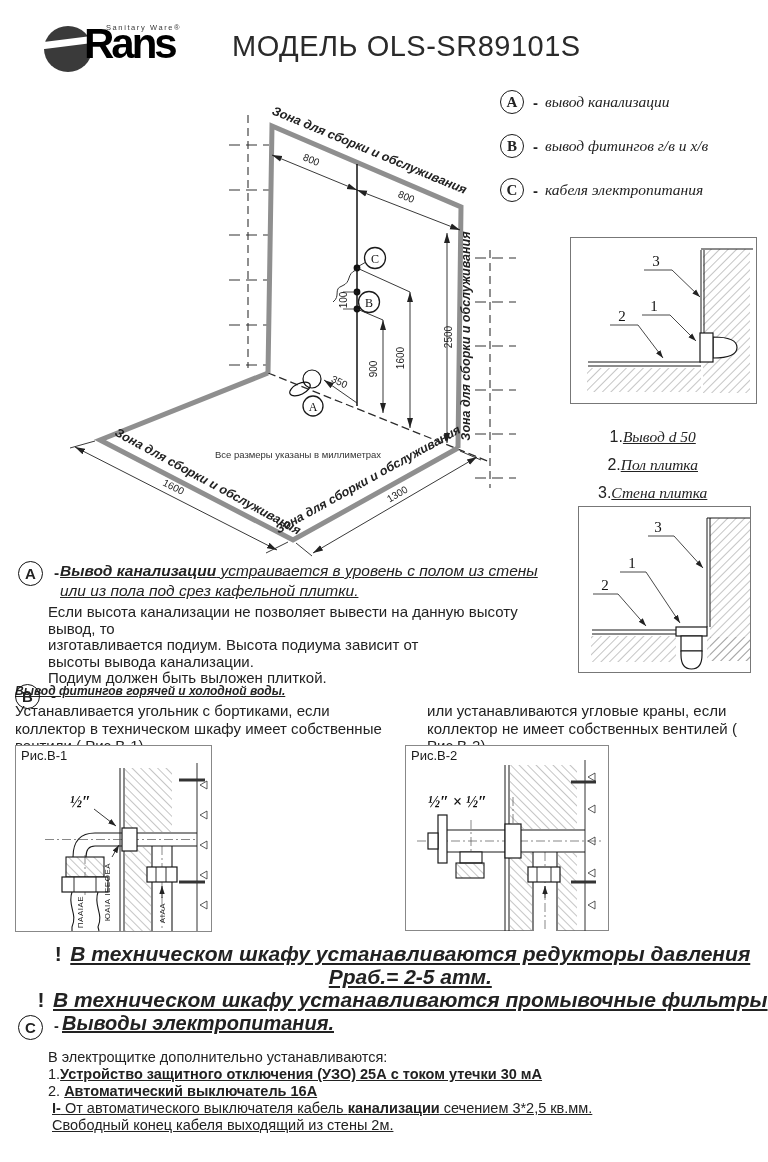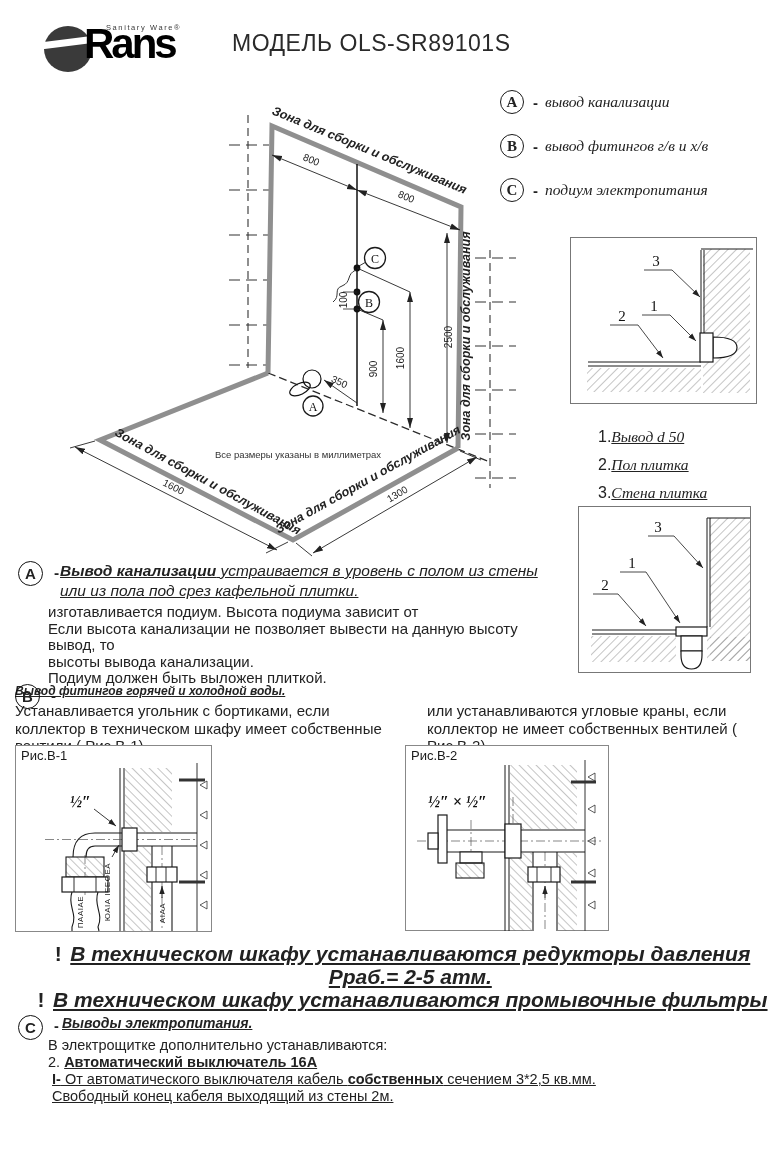--- a/index.html
+++ b/index.html
@@ -5,31 +5,31 @@
   html,body{margin:0;padding:0;}
   body{width:768px;height:1162px;background:#fff;position:relative;overflow:hidden;
        font-family:"Liberation Sans",sans-serif;color:#222;}
   .abs{position:absolute;}
   
   .logo{left:44px;top:14px;width:170px;height:66px;}
   .logo-o{position:absolute;left:0;top:12px;width:48px;height:46px;background:#3a3a3a;border-radius:50%;}
   .logo-o::after{content:"";position:absolute;left:-2px;top:13px;width:52px;height:7px;background:#fff;transform:rotate(-7deg);}
   .logo-rans{position:absolute;left:40px;top:6px;font-size:42px;font-weight:800;letter-spacing:-3px;color:#000000;}
   .logo-tag{position:absolute;left:62px;top:9px;font-size:7.5px;font-weight:normal;letter-spacing:1.6px;color:#3a3a3a;white-space:nowrap;}
-  .title{left:232px;top:30px;font-size:23px;color:#2a2a2a;letter-spacing:.5px;white-space:nowrap;}
+  .title{left:232px;top:30px;font-size:29px;color:#2a2a2a;letter-spacing:.5px;white-space:nowrap;}
   
   .legend{left:500px;top:90px;}
   .lrow{display:flex;align-items:center;height:24px;margin-bottom:20px;}
   .lcirc{display:inline-block;width:22px;height:22px;border:1.6px solid #1a1a1a;border-radius:50%;
          text-align:center;line-height:22px;font-family:"Liberation Serif",serif;font-size:15px;font-weight:bold;}
   .ldash{font-weight:bold;margin:0 7px 0 9px;font-size:15px;}
   .ltext{font-family:"Liberation Serif",serif;font-style:italic;font-size:15.5px;white-space:nowrap;}
   
   .plist{left:598px;top:428px;}
-  .prow{height:28px;white-space:nowrap;}
+  .prow{height:28px;white-space:nowrap;text-align:center;}
   .pnum{font-size:16px;}
   .ptxt{font-family:"Liberation Serif",serif;font-style:italic;font-size:15.5px;text-decoration:underline;}
   
   .circ{position:absolute;left:0;top:0;width:23px;height:23px;border:1.8px solid #111;border-radius:50%;
         text-align:center;line-height:23px;font-size:15px;font-weight:bold;}
   .sdash{position:absolute;left:36px;top:3px;font-weight:bold;}
   .sec-a{left:18px;top:561px;width:548px;font-size:15.5px;}
   .sec-a .head{margin-left:42px;width:505px;text-decoration:underline;font-style:italic;line-height:20px;}
   .sec-a .head b{font-weight:bold;}
   .sec-a .body{margin-left:30px;margin-top:3px;line-height:16.5px;font-size:15px;}
@@ -39,21 +39,21 @@
   .bleft{position:absolute;left:0;top:0;width:382px;}
   .bright{position:absolute;left:412px;top:0;width:352px;}
   .uref{text-decoration:underline;}
   
   .warn{left:36px;top:942px;font-size:21px;font-weight:bold;font-style:italic;line-height:23px;text-align:center;}
   .excl{font-style:normal;display:inline-block;width:10px;margin-right:7px;}
   .wu{text-decoration:underline;}
   .wl2{margin-left:17px;}
   
   .sec-c{left:18px;top:1015px;width:740px;font-size:14.5px;line-height:17px;}
-  .sec-c .head{margin-left:44px;font-style:italic;font-weight:bold;font-size:14px;text-decoration:underline;margin-bottom:5px;}
+  .sec-c .head{margin-left:44px;font-style:italic;font-weight:bold;font-size:20px;text-decoration:underline;margin-bottom:17px;}
   .sec-c .ln{margin-left:30px;margin-top:0;}
   .sec-c .b{font-weight:bold;}
   .sec-c .u{text-decoration:underline;}
   .sec-c .ind{margin-left:34px;}
   svg text{font-family:"Liberation Sans",sans-serif;}
   .fig-label{font-size:13px;fill:#1a1a1a;}
   .zlab{font-size:12.5px;font-weight:bold;font-style:italic;fill:#222;}
   .dim{font-size:10px;fill:#222;}
   .cl{font-family:"Liberation Serif",serif;font-size:12px;fill:#111;}
   .dig{font-family:"Liberation Serif",serif;font-size:15px;fill:#111;}
@@ -78,21 +78,21 @@
     <span class="ltext">вывод канализации</span>
   </div>
   <div class="lrow">
     <span class="lcirc">B</span>
     <span class="ldash">-</span>
     <span class="ltext">вывод фитингов г/в и х/в</span>
   </div>
   <div class="lrow">
     <span class="lcirc">C</span>
     <span class="ldash">-</span>
-    <span class="ltext">подиум электропитания</span>
+    <span class="ltext">кабеля электропитания</span>
   </div>
 </div>
 
 <svg class="abs" style="left:0;top:90px" width="768" height="510" viewBox="0 0 768 510">
   <defs>
     <marker id="m0" markerWidth="11" markerHeight="8" refX="10" refY="4" orient="auto-start-reverse" markerUnits="userSpaceOnUse">
       <path d="M0,1 L10,4 L0,7 Z" fill="#222"></path>
     </marker>
   </defs>
 
@@ -271,22 +271,22 @@
   <text class="dig" x="80" y="26" text-anchor="middle">3</text>
   <text class="dig" x="54" y="62" text-anchor="middle">1</text>
   <text class="dig" x="27" y="84" text-anchor="middle">2</text>
 </svg>
 
 <div class="abs sec-a">
   <span class="circ">A</span>
   <span class="sdash">-</span>
   <div class="head"><b>Вывод канализации</b><span> устраивается в уровень с полом из стены или из пола под срез кафельной плитки.</span></div>
   <div class="body">
+    <div>Если высота канализации не позволяет вывести на данную высоту вывод, то</div>
     <div>изготавливается подиум. Высота подиума зависит от</div>
-    <div>Если высота канализации не позволяет вывести на данную высоту вывод, то</div>
     <div>высоты вывода канализации.</div>
     <div>Подиум должен быть выложен плиткой.</div>
   </div>
 </div>
 
 <div class="abs sec-b">
   <span class="circ">B</span>
   <span class="sdash">-</span>
   <div class="head">Вывод фитингов горячей и холодной воды.</div>
   <div class="bcols">
@@ -421,16 +421,17 @@
   <div><span class="excl">!</span><span class="wu">В техническом шкафу устанавливаются редукторы давления</span></div>
   <div class="wl2"><span class="wu">Рраб.= 2-5 атм.</span></div>
   <div><span class="excl">!</span><span class="wu">В техническом шкафу устанавливаются промывочные фильтры</span></div>
 </div>
 
 <div class="abs sec-c">
   <span class="circ">C</span>
   <span class="sdash">-</span>
   <div class="head">Выводы электропитания.</div>
   <div class="ln">В электрощитке дополнительно устанавливаются:</div>
+  <div class="ln"><span>1.</span><span class="b u">Устройство защитного отключения (УЗО)  25А с током  утечки 30 мА</span></div>
   <div class="ln"><span>2. </span><span class="b u">Автоматический выключатель 16А</span></div>
-  <div class="ln ind"><span class="u"><span class="b">I-</span><span>  От автоматического выключателя  кабель </span><span class="b">собственных</span><span> сечением 3*2,5 кв.мм.</span></span></div>
+  <div class="ln ind"><span class="u"><span class="b">I-</span><span>  От автоматического выключателя  кабель </span><span class="b">канализации</span><span> сечением 3*2,5 кв.мм.</span></span></div>
   <div class="ln ind"><span class="u">Свободный конец кабеля выходящий из стены 2м.</span></div>
 </div>
 
 </body></html>

